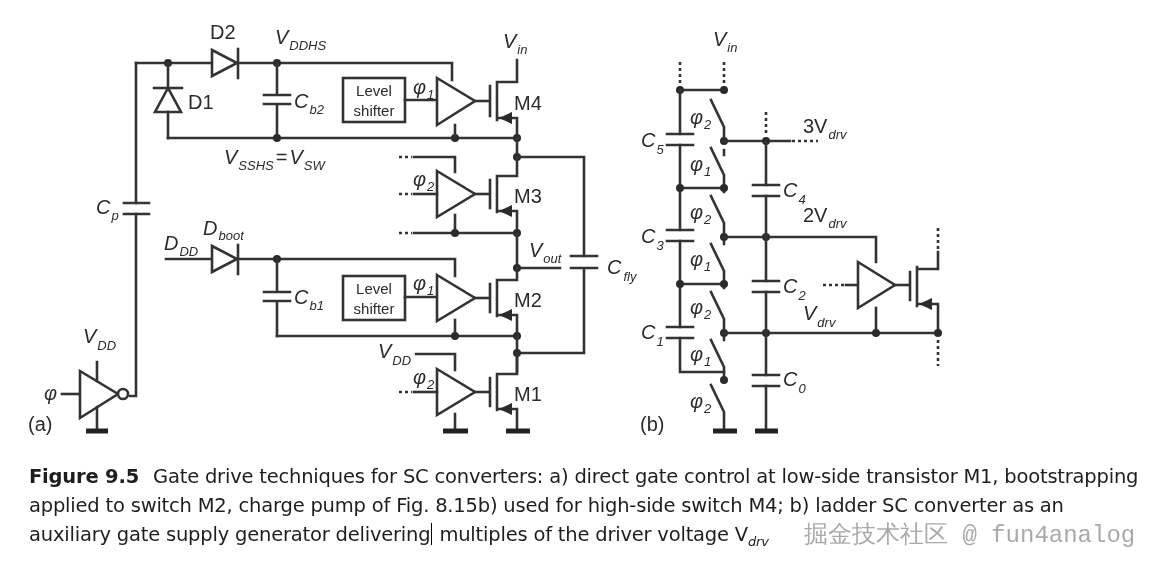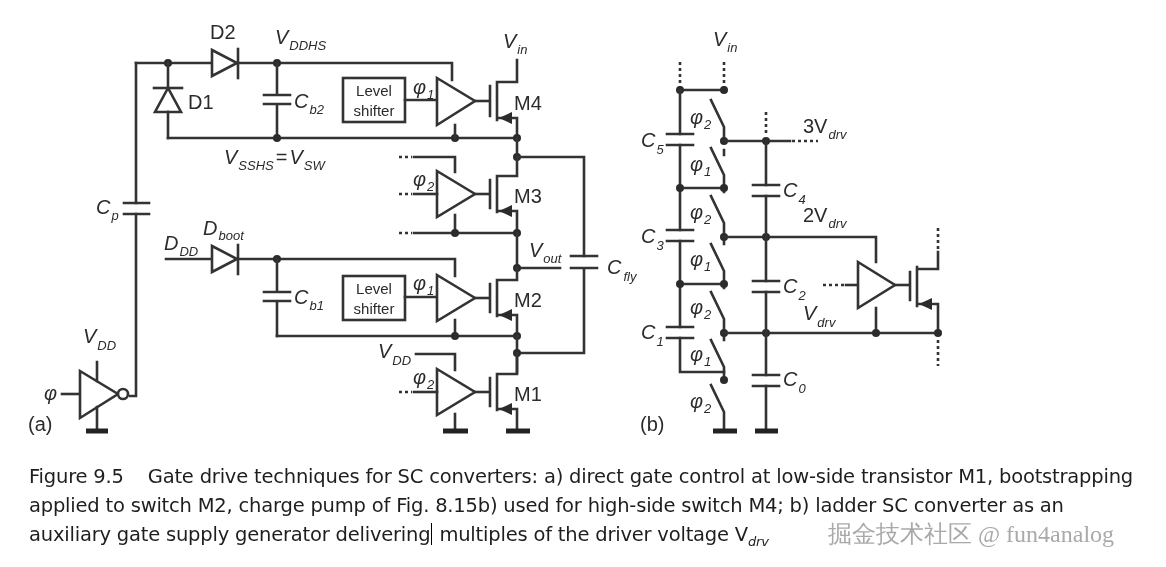--- a/index.html
+++ b/index.html
@@ -9,23 +9,23 @@
   .w { stroke:#333333; stroke-width:2.6; fill:none; stroke-linecap:square; }
   .wf { stroke:#333333; stroke-width:2.6; fill:#ffffff; }
   .dot { fill:#2b2b2b; }
   .dash { stroke:#333333; stroke-width:2.6; stroke-dasharray:3 3; fill:none; }
   .gnd { stroke:#222; stroke-width:5; }
   .lbl { font-size:20px; }
   .it { font-style:italic; }
   .sub { font-size:13px; font-style:italic; }
   .subn { font-size:13px; }
   #caption { position:absolute; left:29px; top:462px; width:1120px; font-family:"DejaVu Sans", sans-serif; font-size:19.5px; line-height:29px; color:#1e1e1e; letter-spacing:-0.2px; }
-  #caption .fig { font-weight:normal; margin-right:24px; }
+  #caption .fig { font-weight:bold; margin-right:14px; }
   #caption .cursor { display:inline-block; width:1px; height:22px; background:#000; vertical-align:-4px; margin:0 1px; }
-  #watermark { position:absolute; left:828px; top:518px; font-family:Liberation Serif, serif; font-size:24px; color:rgba(140,140,140,0.75); letter-spacing:0px; }
+  #watermark { position:absolute; left:804px; top:518px; font-family:Liberation Mono, monospace; font-size:24px; color:rgba(140,140,140,0.75); letter-spacing:0px; }
 </style>
 </head>
 <body>
 
 <svg id="figure" width="1166" height="450" viewBox="0 0 1166 450">
 
   <g>
 
     <path class="w" d="M136 63 V203 M136 214 V396 H130"></path>
     <g>

